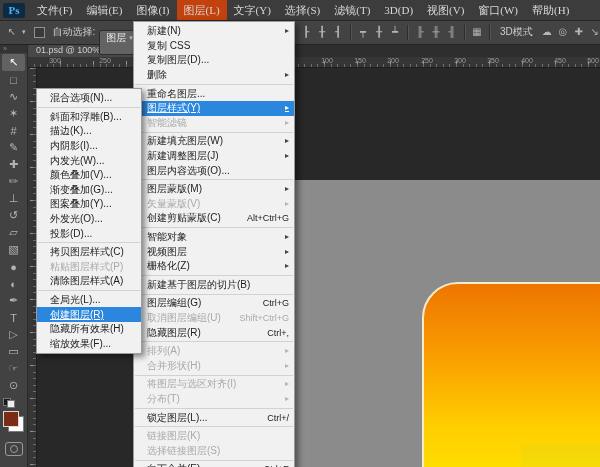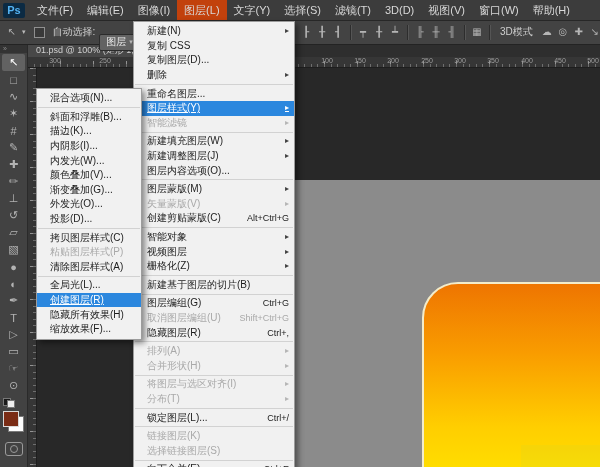--- a/index.html
+++ b/index.html
@@ -1,39 +1,39 @@
 <!DOCTYPE html>
 <html><head>
 <meta charset="utf-8">
 <style>
   html,body{margin:0;padding:0;}
   body{width:600px;height:467px;overflow:hidden;position:relative;background:#282828;
        font-family:"Liberation Sans","DejaVu Sans",sans-serif;-webkit-font-smoothing:antialiased;}
 
   
   #menubar{position:absolute;top:0;left:0;right:0;height:20px;background:#3c3c3c;
-           border-bottom:1px solid #272727;display:flex;align-items:center;z-index:60;}
+           border-bottom:1px solid #272727;display:flex;align-items:center;z-index:60;font-family:Liberation Serif, serif;}
   .logo{width:22px;height:15px;margin:0 5px 0 3px;background:#0b2a43;color:#53b2f2;font-weight:bold;
         font-size:11px;display:flex;align-items:center;justify-content:center;border-radius:2px;flex:none;}
   #mb-items{display:flex;height:20px;}
   .mb-item{padding:0 7px;font-size:11px;color:#d8d8d8;line-height:20px;white-space:nowrap;}
   .mb-item.active{background:#c2410c;}
 
   
   #optionsbar{position:absolute;top:20px;left:0;right:0;height:24px;background:#434343;
               border-bottom:1px solid #232323;z-index:50;color:#c9c9c9;font-size:10px;}
   .ob-left{position:absolute;left:4px;top:0;height:24px;display:flex;align-items:center;gap:4px;}
   .ob-right{position:absolute;left:298px;top:0;height:24px;display:flex;align-items:center;}
   .ob-ic{width:16px;text-align:center;color:#b5b5b5;font-size:10px;line-height:24px;}
   .ob-sep{width:1px;height:15px;background:#2d2d2d;margin:0 4px;box-shadow:1px 0 0 #555;}
   .caret{font-size:7px;color:#bbb;margin-left:-2px;}
   .checkbox{width:9px;height:9px;border:1px solid #8f8f8f;background:#393939;display:inline-block;margin-left:4px;}
   .ob-label{margin-left:4px;color:#cfcfcf;}
   .ob-dd{background:#636363;border:1px solid #2b2b2b;border-radius:2px;height:15px;display:flex;
-         align-items:center;padding:0 4px 0 6px;gap:5px;color:#ececec;margin-top:20px;}
+         align-items:center;padding:0 4px 8px 6px;gap:5px;color:#ececec;margin-top:20px;}
   .ob-3d{margin:8px 6px;color:#cfcfcf;white-space:nowrap;}
 
   
   #tools{position:absolute;top:44px;left:0;width:27px;bottom:0;background:#424242;
          border-right:1px solid #2a2a2a;z-index:40;display:flex;flex-direction:column;align-items:center;}
   .tools-header{width:100%;height:9px;background:#333;color:#8a8a8a;font-size:7px;line-height:9px;
                 padding-left:3px;box-sizing:border-box;}
   #tool-list{display:flex;flex-direction:column;align-items:center;margin-top:1px;}
   .tool{width:23px;height:17px;display:flex;align-items:center;justify-content:center;color:#b3b3b3;
         font-size:11px;border-radius:2px;}
@@ -339,20 +339,23 @@
     <div class="mi">
       <span class="lbl">内发光(W)...</span>
     </div>
     <div class="mi">
       <span class="lbl">颜色叠加(V)...</span>
     </div>
     <div class="mi">
       <span class="lbl">渐变叠加(G)...</span>
     </div>
     <div class="mi">
+      <span class="lbl">图案叠加(Y)...</span>
+    </div>
+    <div class="mi">
       <span class="lbl">外发光(O)...</span>
     </div>
     <div class="mi">
       <span class="lbl">投影(D)...</span>
     </div>
     <div class="msep"></div>
     <div class="mi">
       <span class="lbl">拷贝图层样式(C)</span>
     </div>
     <div class="mi disabled">

